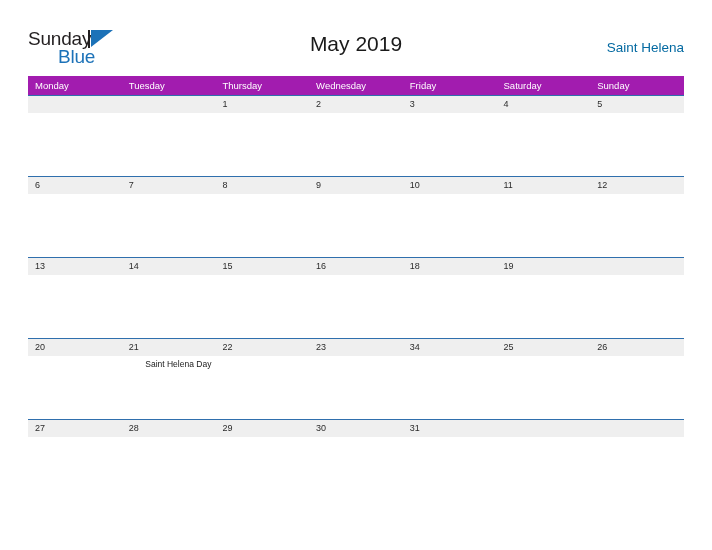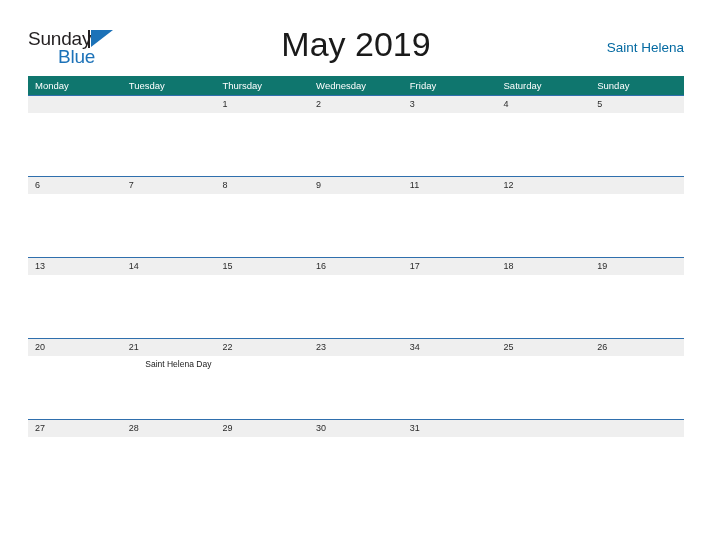--- a/index.html
+++ b/index.html
@@ -69,21 +69,21 @@
     color: #1c72b8;
     letter-spacing: -0.2px;
     line-height: 21px;
   }
   .cal-title {
     position: absolute;
     left: 0px;
     top: 0px;
     width: 656px;
     text-align: center;
-    font-size: 34px;
+    font-size: 21px;
     color: #1a1a1a;
     line-height: 44px;
     letter-spacing: 0px;
   }
   .location {
     position: absolute;
     right: 0px;
     top: 16px;
     font-size: 13.5px;
     color: #0369a1;
@@ -95,21 +95,21 @@
   .calendar {
     position: absolute;
     left: 28px;
     top: 76px;
     width: 656px;
   }
   .weekdays {
     display: flex;
     width: 656px;
     height: 19px;
-    background: #0f766e;
+    background: #a21caf;
   }
   .weekday {
     width: 93.71px;
     box-sizing: border-box;
     padding-left: 7px;
     font-size: 9.5px;
     color: #ffffff;
     line-height: 19px;
     white-space: nowrap;
   }
@@ -222,20 +222,21 @@
           </div>
       </div>
     </div>
 
     <div class="week">
       <div class="band">
         <div class="daynum">6</div>
         <div class="daynum">7</div>
         <div class="daynum">8</div>
         <div class="daynum">9</div>
+        <div class="daynum">10</div>
         <div class="daynum">11</div>
         <div class="daynum">12</div>
       </div>
       <div class="bodyrow">
         <div class="daycell">
             <div class="event"></div>
           </div>
         <div class="daycell">
             <div class="event"></div>
           </div>
@@ -256,21 +257,20 @@
           </div>
       </div>
     </div>
 
     <div class="week">
       <div class="band">
         <div class="daynum">13</div>
         <div class="daynum">14</div>
         <div class="daynum">15</div>
         <div class="daynum">16</div>
-        <div class="daynum">17</div>
         <div class="daynum">18</div>
         <div class="daynum">19</div>
       </div>
       <div class="bodyrow">
         <div class="daycell">
             <div class="event"></div>
           </div>
         <div class="daycell">
             <div class="event"></div>
           </div>

